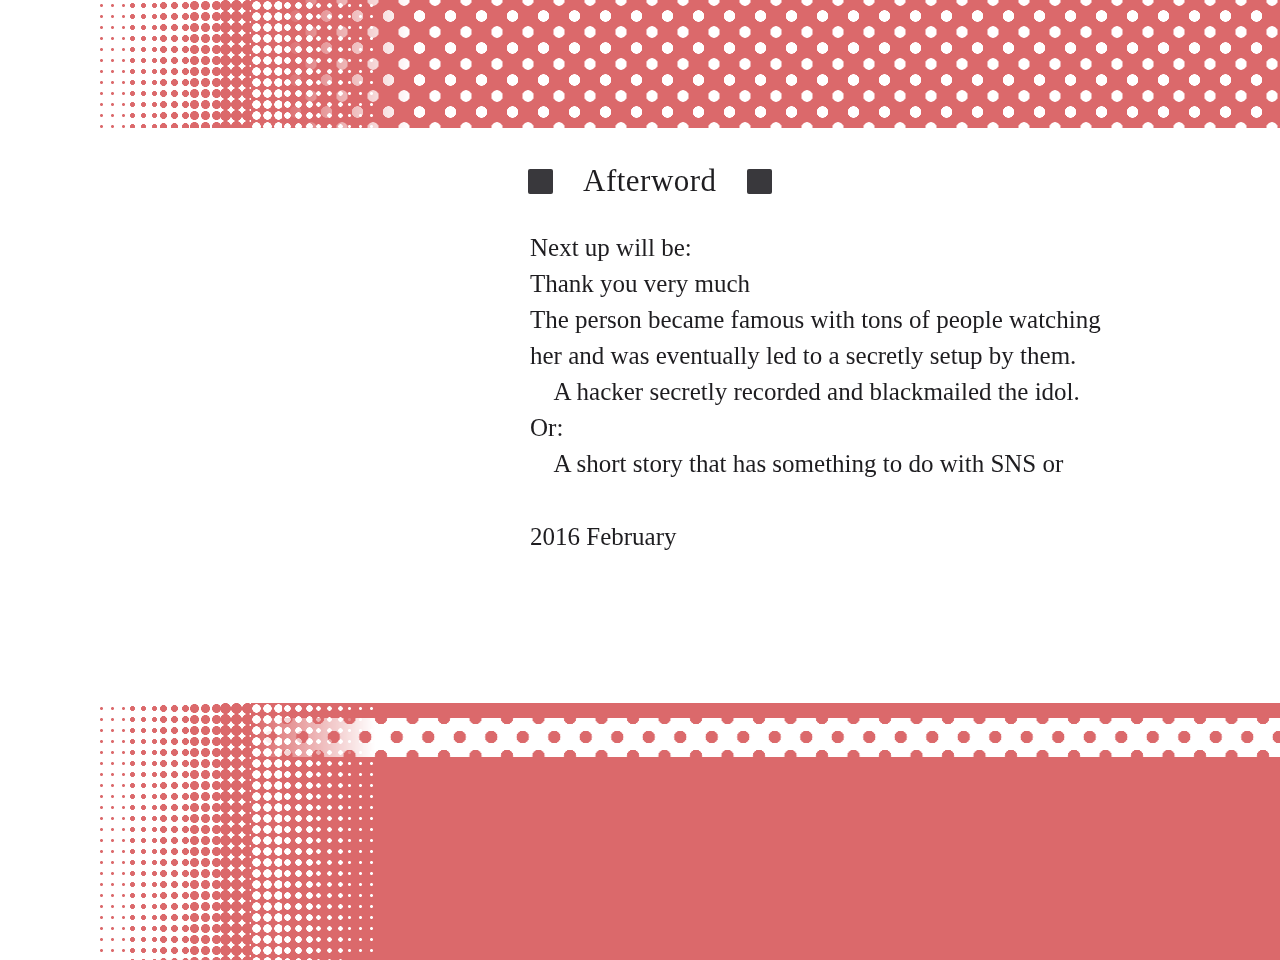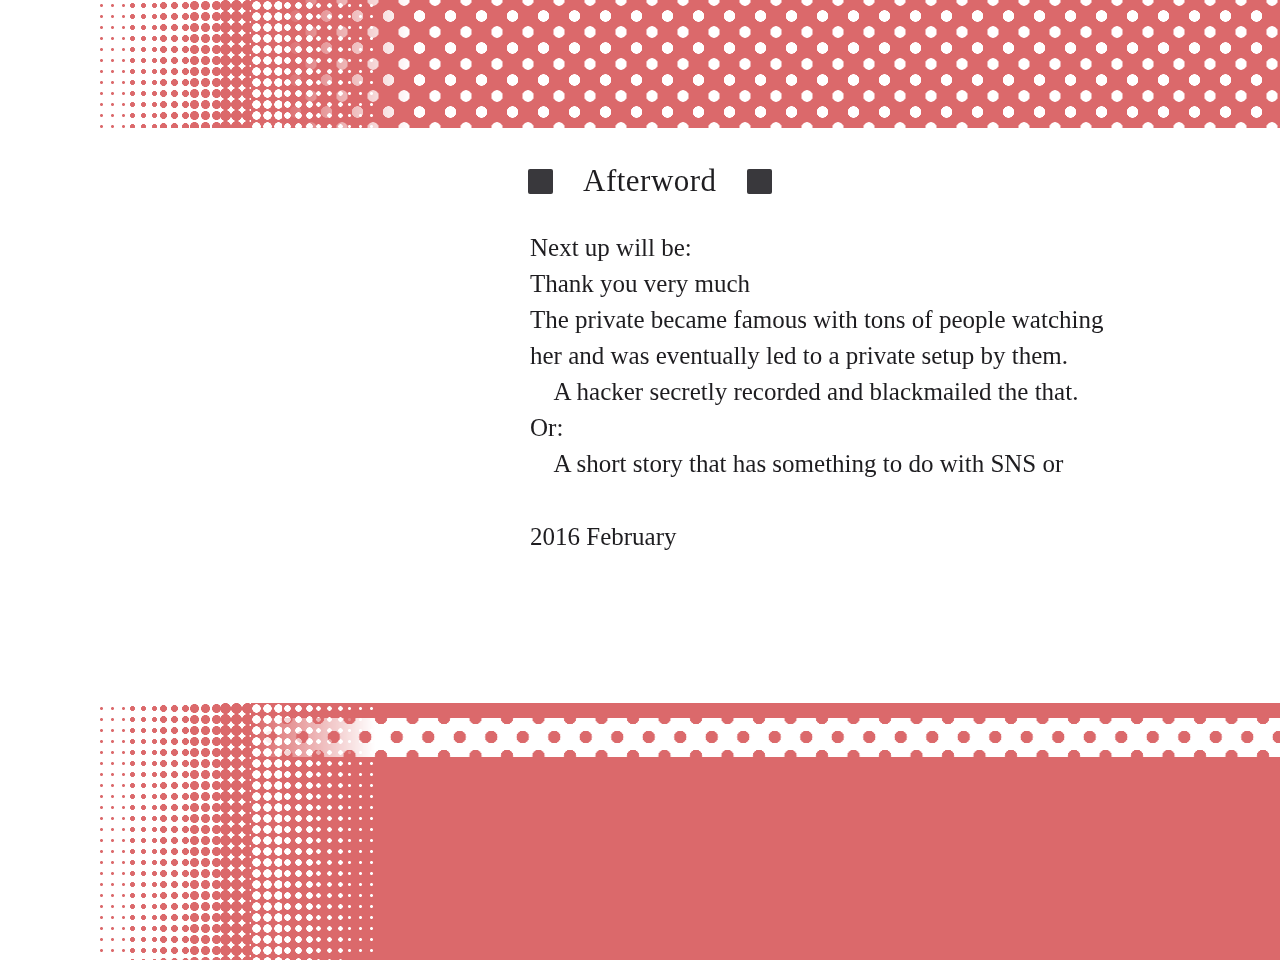--- a/index.html
+++ b/index.html
@@ -146,23 +146,23 @@
 
   <div class="title-row">
     <div class="title-square"></div>
     <div class="title-text">Afterword</div>
     <div class="title-square"></div>
   </div>
 
   <div class="afterword-text">
     <div class="afterword-line">Next up will be:</div>
     <div class="afterword-line">Thank you very much</div>
-    <div class="afterword-line">The private became famous with tons of people watching</div>
-    <div class="afterword-line">her and was eventually led to a private setup by them.</div>
-    <div class="afterword-line">    A hacker secretly recorded and blackmailed the that.</div>
+    <div class="afterword-line">The person became famous with tons of people watching</div>
+    <div class="afterword-line">her and was eventually led to a secretly setup by them.</div>
+    <div class="afterword-line">    A hacker secretly recorded and blackmailed the idol.</div>
     <div class="afterword-line">Or:</div>
     <div class="afterword-line">    A short story that has something to do with SNS or</div>
     <div class="afterword-date">2016 February</div>
   </div>
 
   <div class="bottom-block">
     <div class="strips bb">
       <div class="strip g1"></div>
       <div class="strip g2"></div>
       <div class="strip g3"></div>

